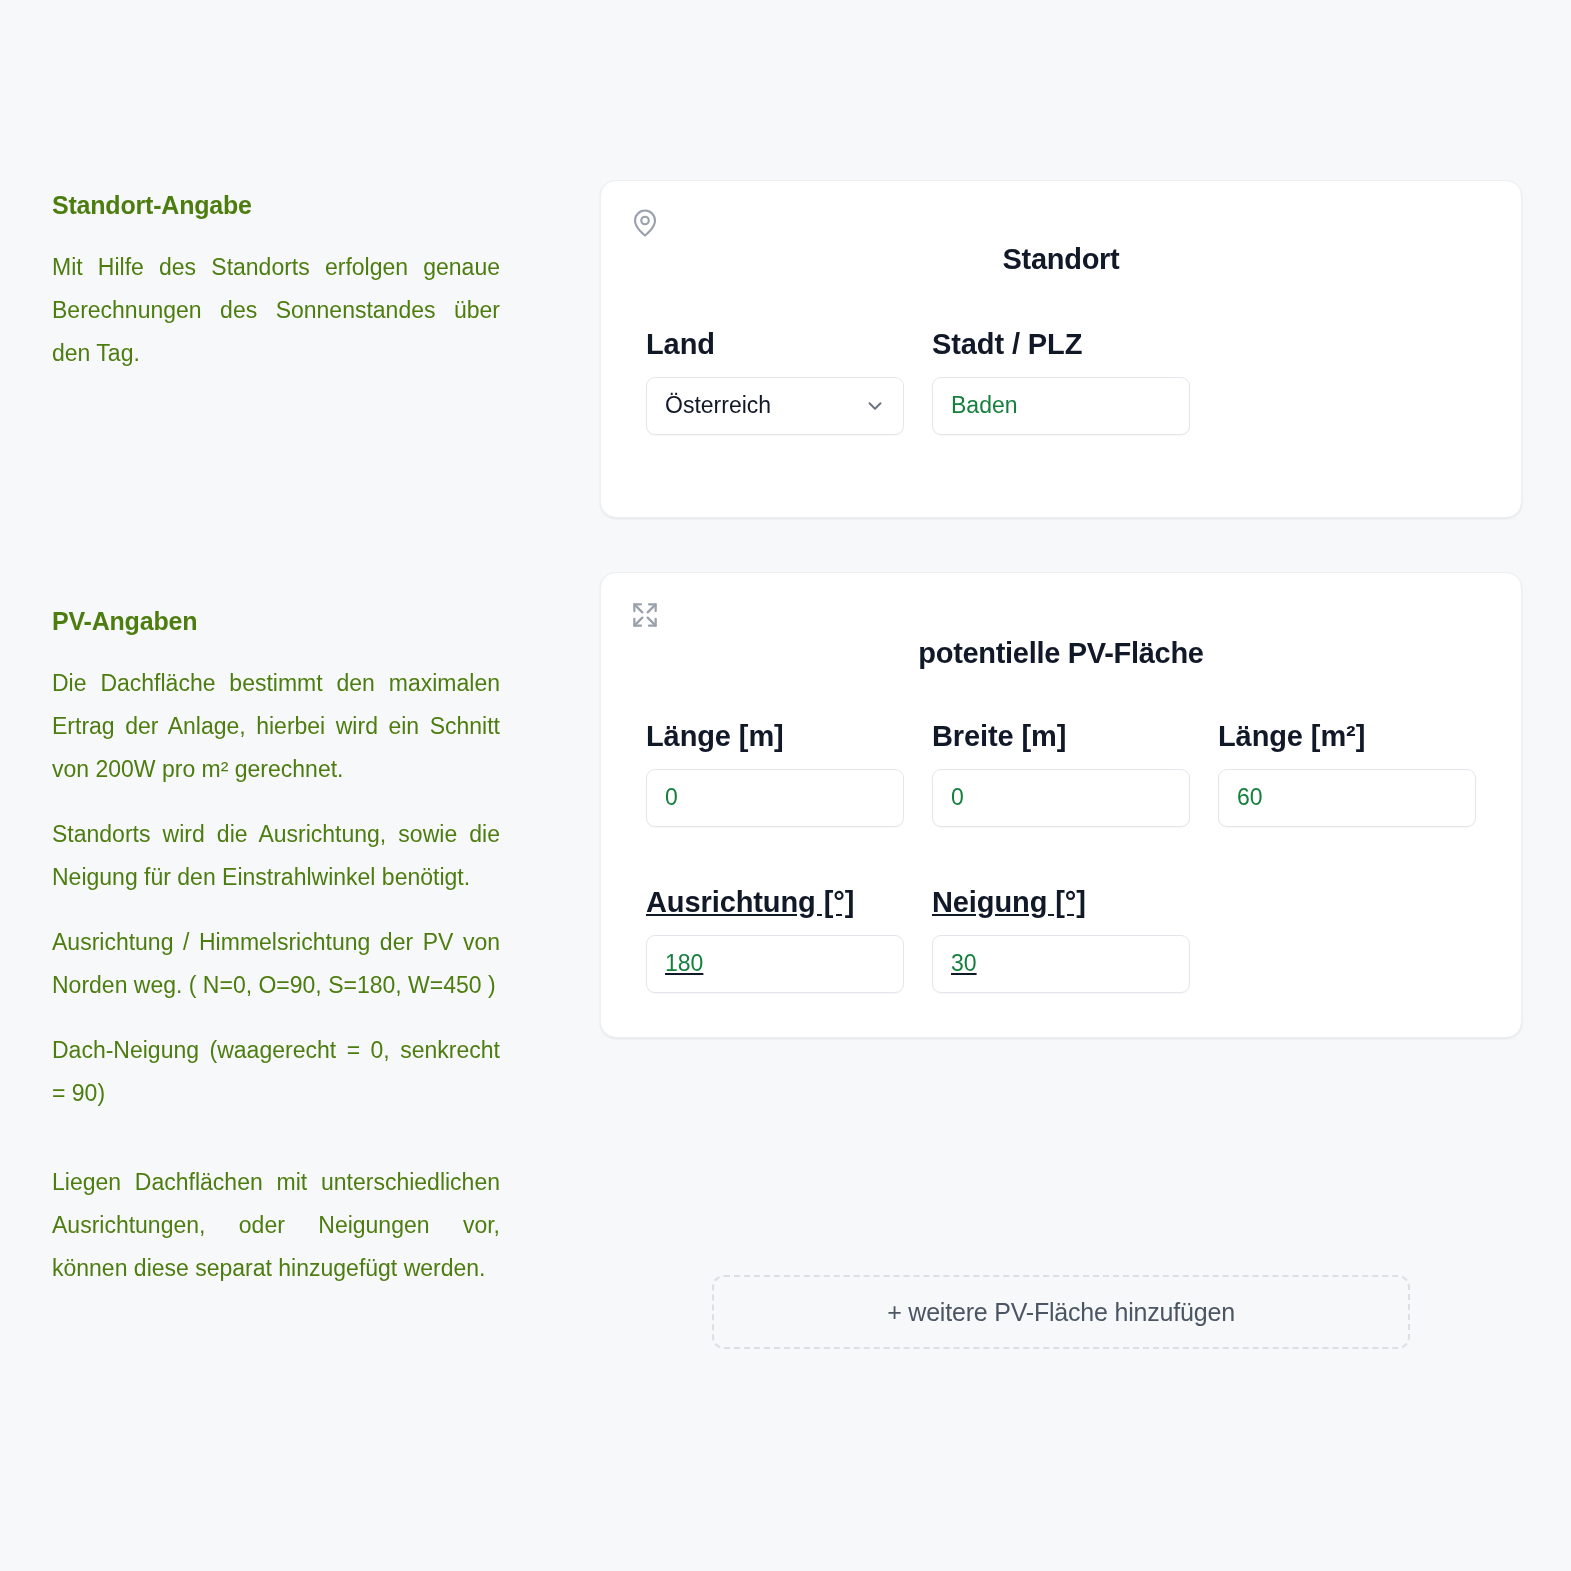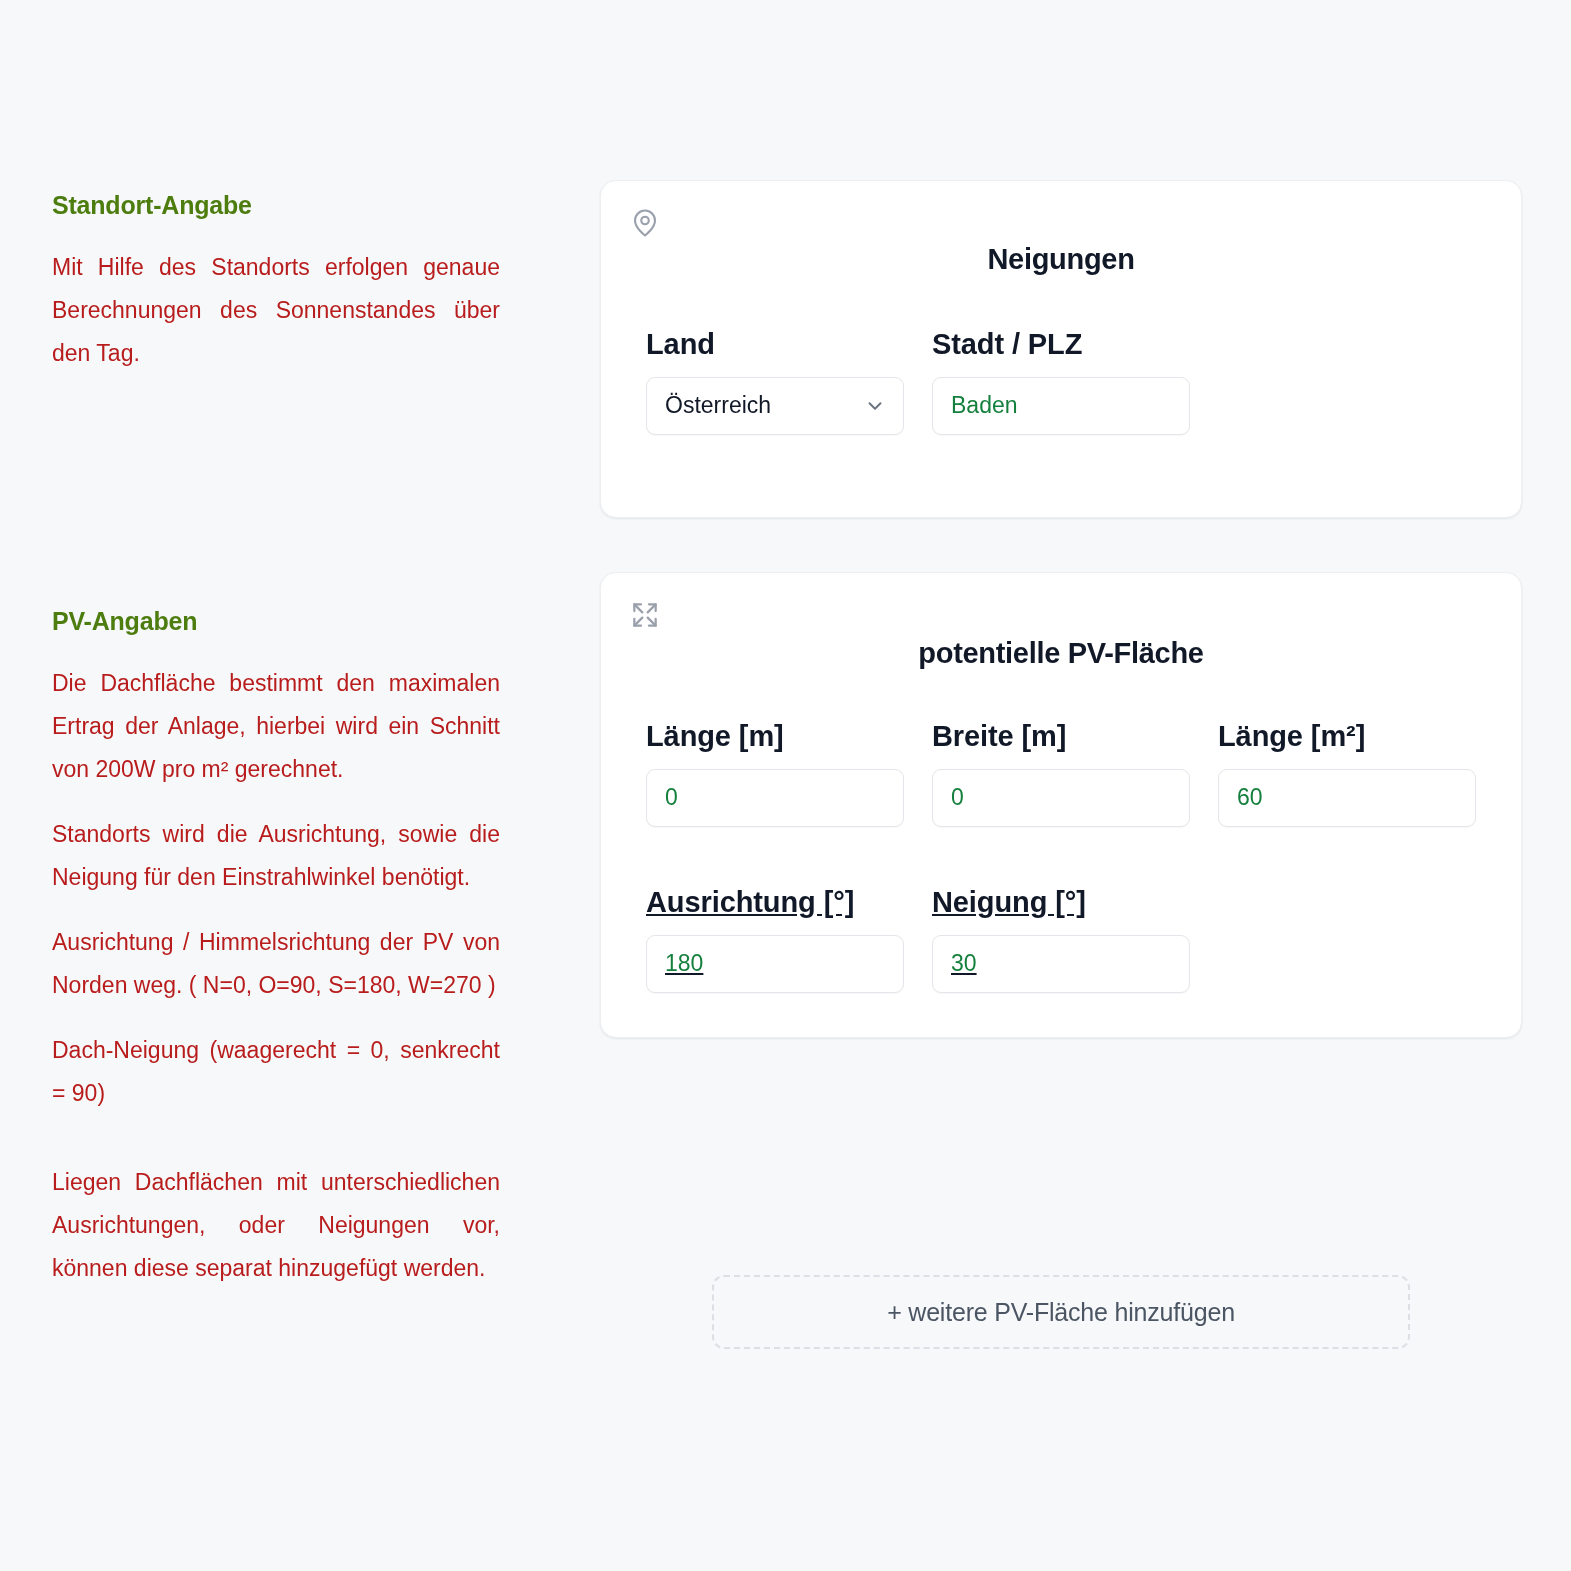--- a/index.html
+++ b/index.html
@@ -36,21 +36,21 @@
     font-size: 25px;
     font-weight: bold;
     letter-spacing: -0.2px;
     color: #4d7c0f;
     margin: 0 0 26px 0;
     line-height: 1.2;
   }
   .info-p {
     font-size: 23px;
     line-height: 43px;
-    color: #b91c1c;
+    color: #4d7c0f;
     text-align: justify;
     text-justify: inter-word;
     margin: 0 0 22px 0;
     -webkit-hyphens: none;
     hyphens: none;
   }
   .info-p:last-child { margin-bottom: 0; }
   .info-p.gap-before { margin-top: 46px; }
 
   
@@ -199,35 +199,35 @@
 
   <div class="info-col loc">
     <h2 class="info-title">Standort-Angabe</h2>
     <p class="info-p">Mit Hilfe des Standorts erfolgen genaue Berechnungen des Sonnenstandes über den Tag.</p>
   </div>
 
   <div class="info-col pv">
     <h2 class="info-title">PV-Angaben</h2>
     <p class="info-p">Die Dachfläche bestimmt den maximalen Ertrag der Anlage, hierbei wird ein Schnitt von 200W pro m² gerechnet.</p>
     <p class="info-p">Standorts wird die Ausrichtung, sowie die Neigung für den Einstrahlwinkel benötigt.</p>
-    <p class="info-p">Ausrichtung / Himmelsrichtung der PV von Norden weg. ( N=0, O=90, S=180, W=270 )</p>
+    <p class="info-p">Ausrichtung / Himmelsrichtung der PV von Norden weg. ( N=0, O=90, S=180, W=450 )</p>
     <p class="info-p">Dach-Neigung (waagerecht = 0, senkrecht = 90)</p>
     <p class="info-p gap-before">Liegen Dachflächen mit unterschiedlichen Ausrichtungen, oder Neigungen vor, können diese separat hinzugefügt werden.</p>
   </div>
 
   <div class="card location">
 
     <div class="card-icon">
       <svg width="30" height="30" viewBox="0 0 24 24" fill="none" stroke="currentColor" stroke-width="1.7" stroke-linecap="round" stroke-linejoin="round">
         <path d="M20 10c0 6-8 12-8 12s-8-6-8-12a8 8 0 0 1 16 0z"></path>
         <circle cx="12" cy="10" r="3"></circle>
       </svg>
     </div>
 
-    <div class="card-title">Neigungen</div>
+    <div class="card-title">Standort</div>
 
     <div class="fields">
 
       <div class="field">
         <label class="field-label">Land</label>
         <div class="control">
           <span class="value">Österreich</span>
           <span class="chevron">
             <svg width="22" height="22" viewBox="0 0 24 24" fill="none" stroke="currentColor" stroke-width="2.1" stroke-linecap="round" stroke-linejoin="round">
               <polyline points="6 9 12 15 18 9"></polyline>

